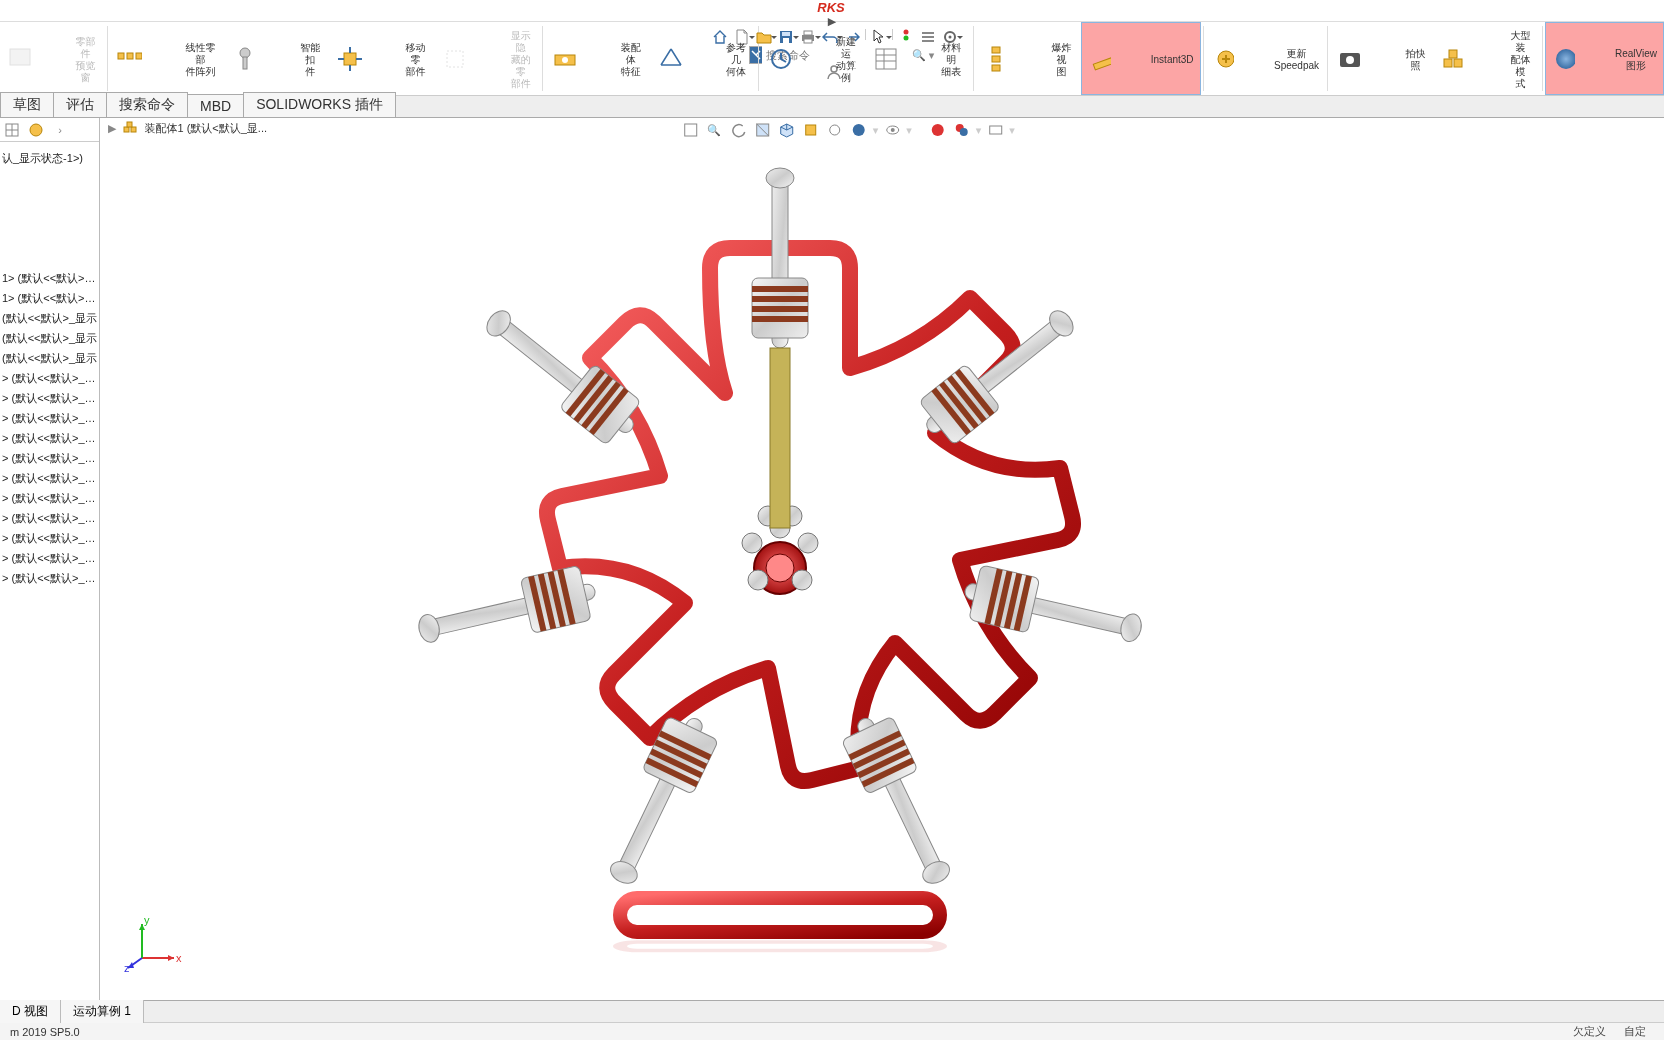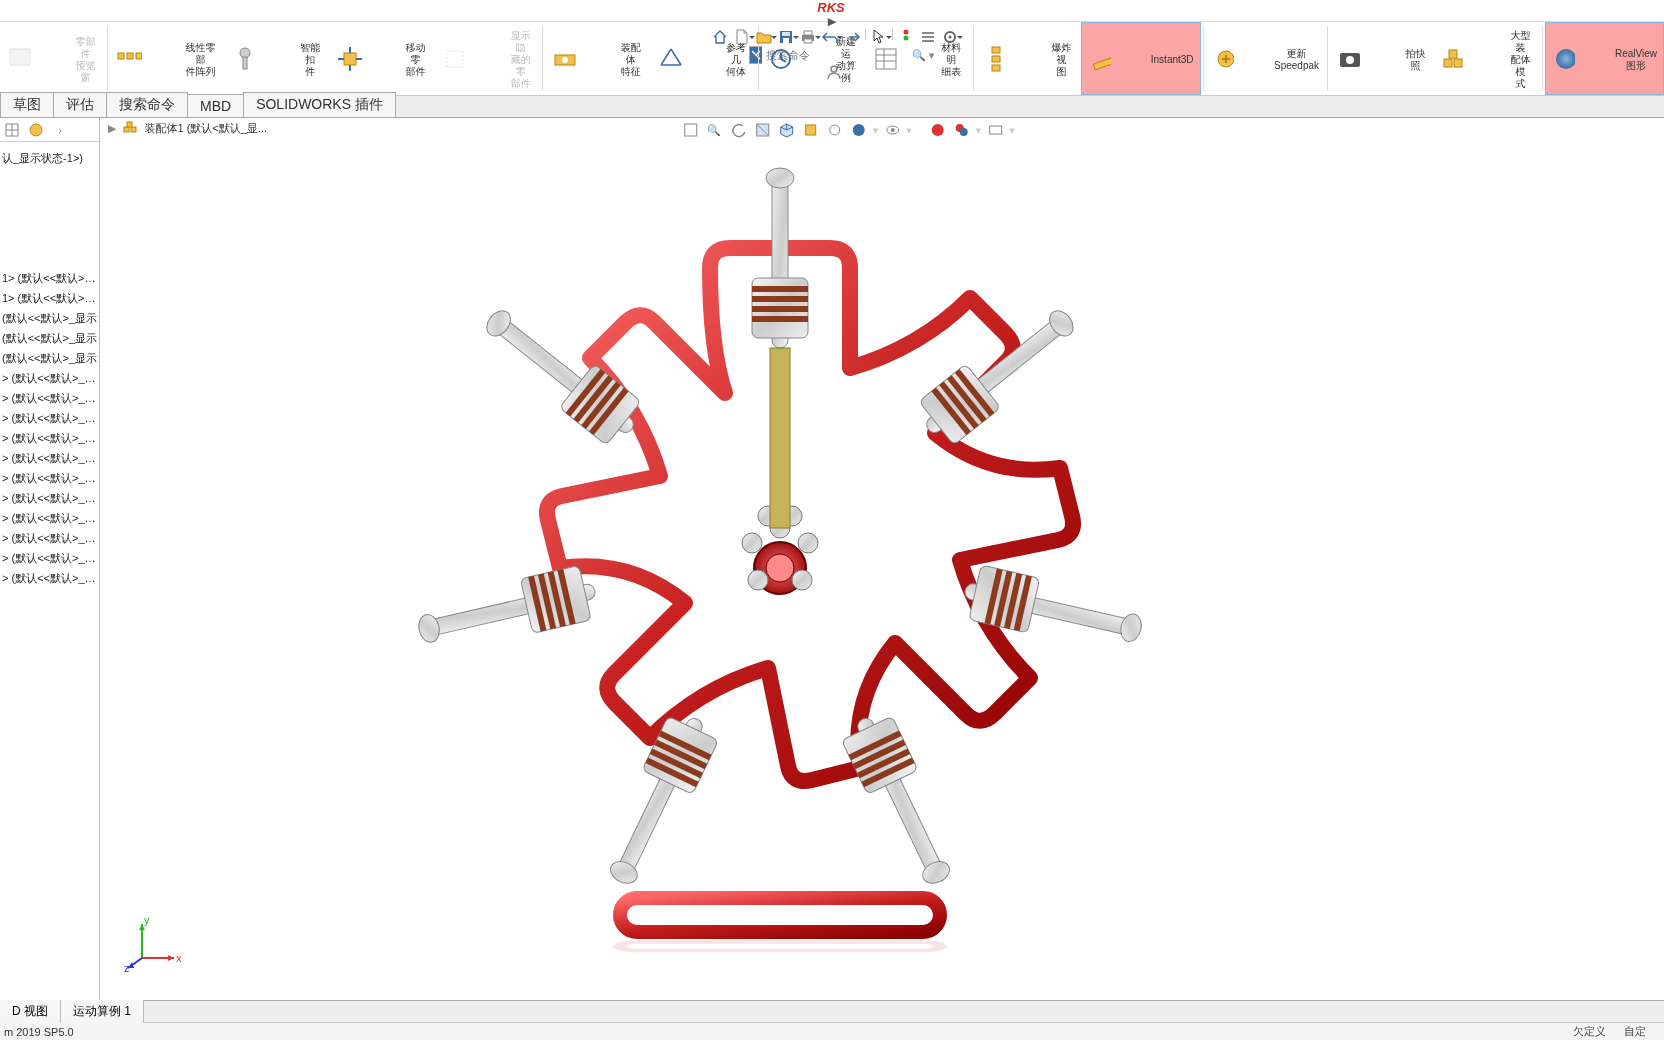--- a/index.html
+++ b/index.html
@@ -30,21 +30,21 @@
 .tree{flex:1;overflow:hidden;padding:6px 0;font-size:11px;color:#222;}
 .tree .node{white-space:nowrap;overflow:hidden;text-overflow:ellipsis;padding:2px 0 2px 2px;line-height:16px;}
 .canvas-wrap{flex:1;position:relative;background:#fff;}
 .breadcrumb{position:absolute;top:2px;left:8px;display:flex;align-items:center;gap:6px;color:#333;font-size:11px;}
 .view-toolbar{position:absolute;top:0;left:50%;transform:translateX(-60%);display:flex;align-items:center;gap:4px;background:rgba(255,255,255,.7);padding:2px 4px;}
 .vt{width:20px;height:20px;display:flex;align-items:center;justify-content:center;cursor:pointer;}
 .triad{position:absolute;left:24px;bottom:24px;width:60px;height:60px;}
 .bottom-tabs{height:22px;background:#eee;border-top:1px solid #aaa;display:flex;align-items:center;}
 .bottom-tabs .bt{padding:3px 12px;border-right:1px solid #bbb;cursor:pointer;font-size:12px;background:#f6f6f6;}
 .status{height:18px;background:#f4f4f4;border-top:1px solid #ccc;display:flex;align-items:center;font-size:11px;color:#333;}
-.status .sl{padding:0 4px;}
+.status .sl{padding:0 10px;}
 .status .sr{margin-left:auto;display:flex;gap:18px;padding-right:18px;color:#444;}
 svg{display:block;}
 .user-ic{width:18px;height:18px;margin-left:6px;color:#777;}
 </style>
 </head>
 <body>
 
 <div class="titlebar">
   <span class="logo">RKS</span>
   <span style="padding:0 4px;color:#555;">▶</span>

